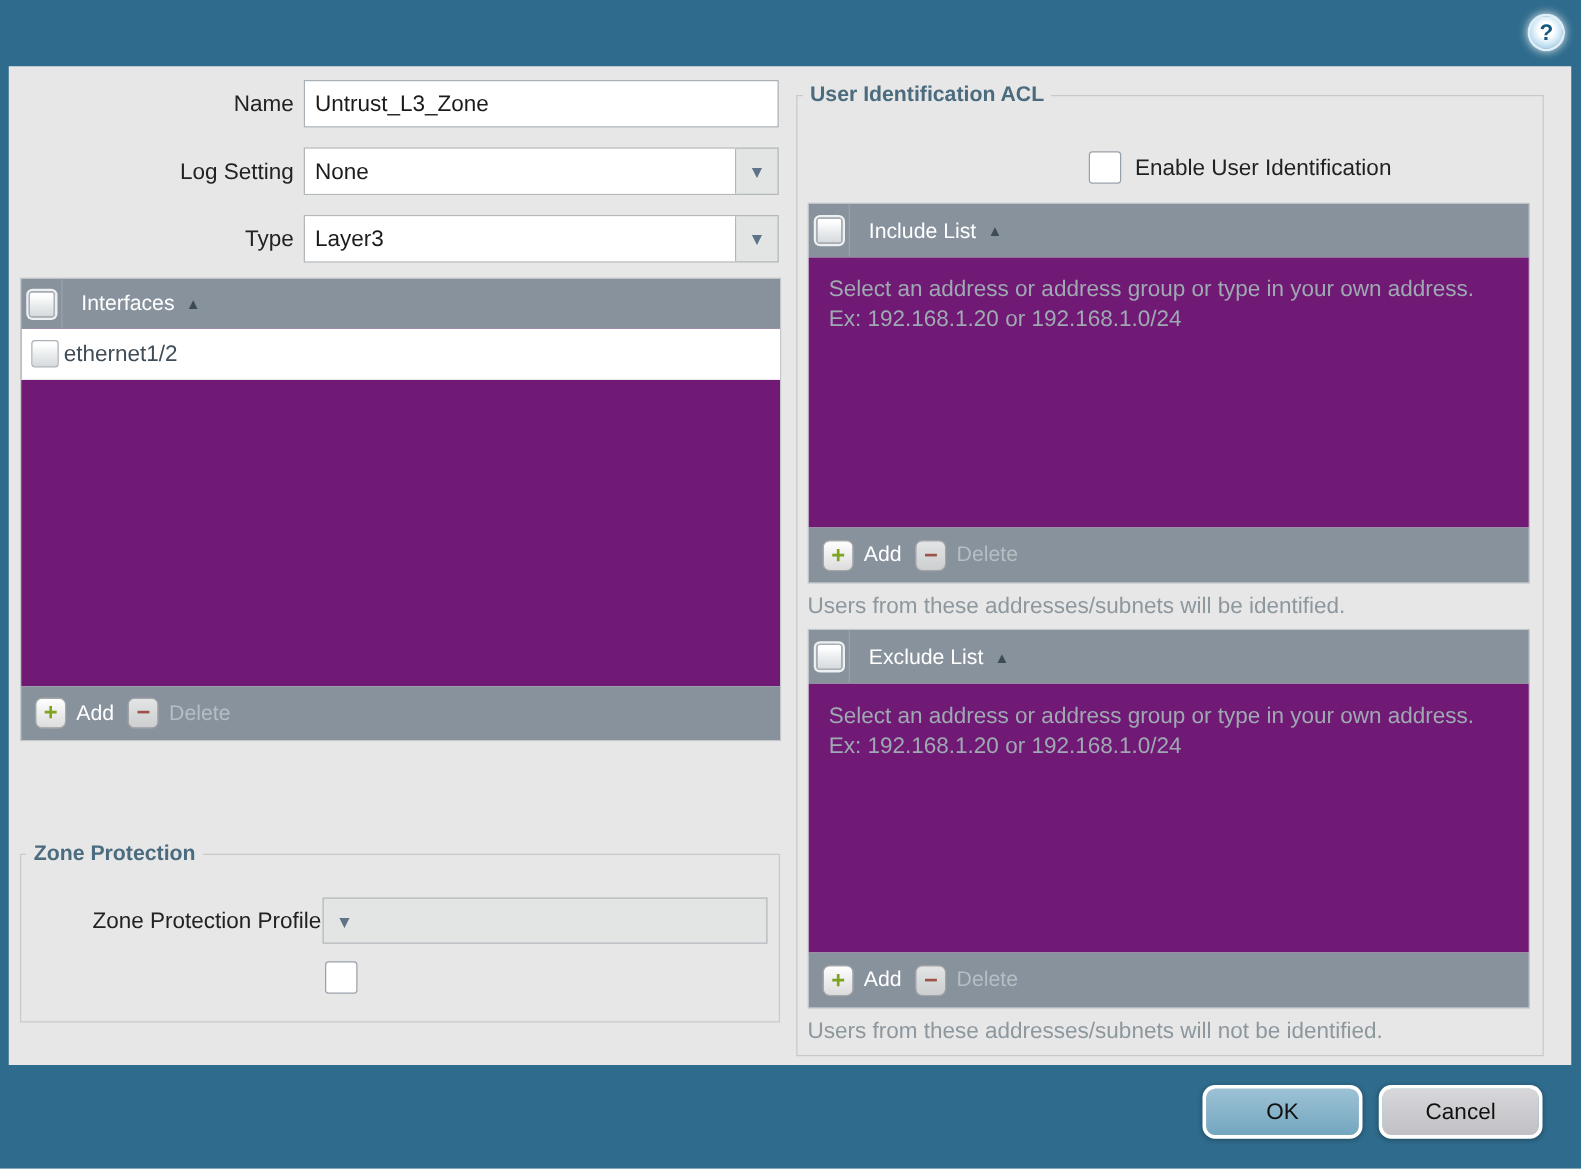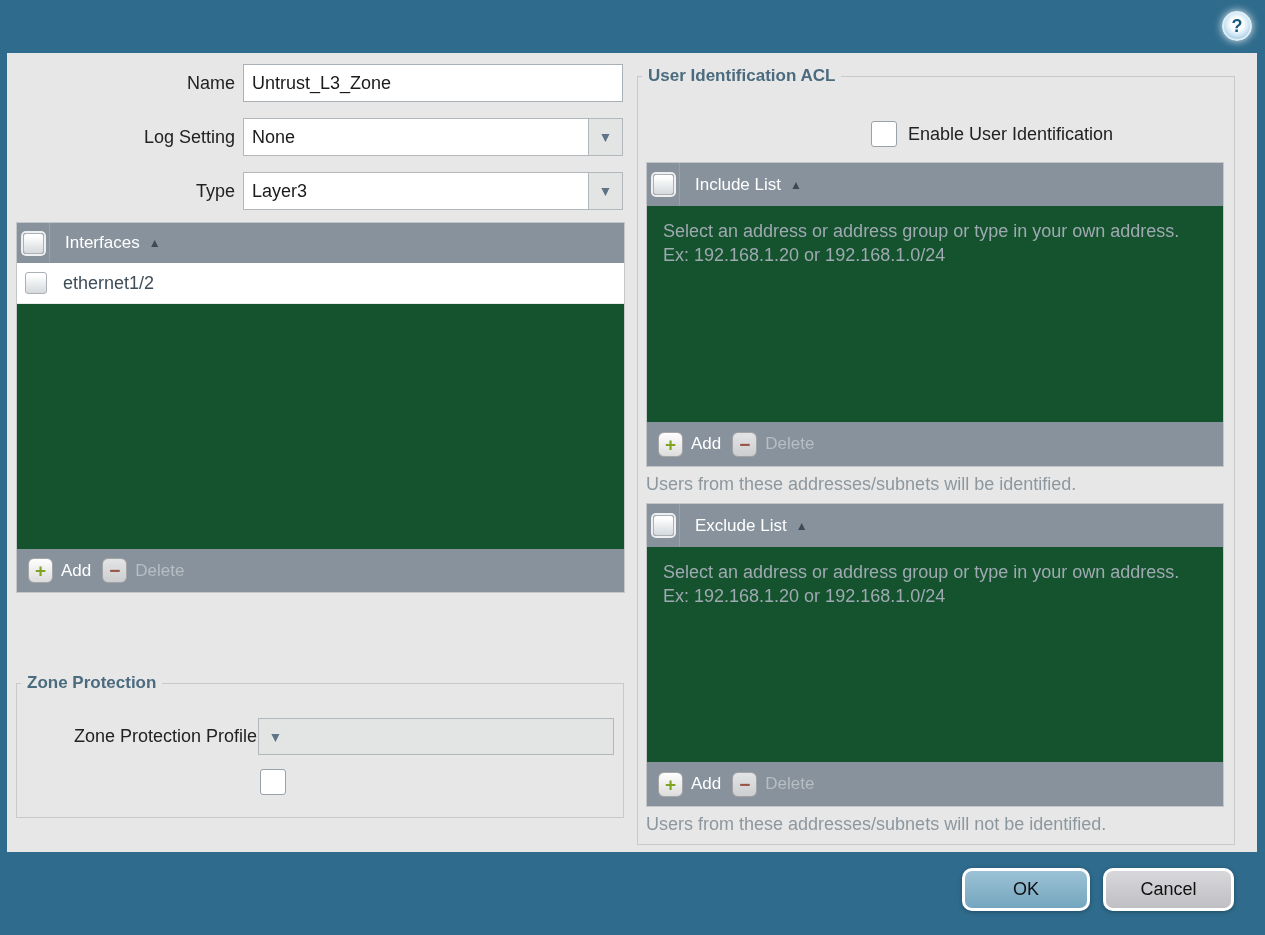--- a/index.html
+++ b/index.html
@@ -29,23 +29,23 @@
                line-height:36px; padding:0 8px; overflow:hidden; white-space:nowrap;}
   .combo-btn{width:33px; display:flex; align-items:center; justify-content:center; cursor:pointer;}
   .tri{color:#5f7587; font-size:14px; text-shadow:0 1px 0 rgba(255,255,255,.7);}
 
   .ptable{position:absolute; border:1px solid #c3c7ca; background:#fafbfb; display:flex; flex-direction:column;}
   .thead{background:var(--table-header); display:flex; align-items:center; flex:0 0 auto;}
   .col-cb{width:33px; align-self:stretch; display:flex; align-items:center; justify-content:center;
           border-right:1px solid #99a2ab;}
   .thead-label{color:#fff; font-size:17px; margin-left:15px;}
   .sort{font-size:12px; color:#3e4a55; margin-left:9px;}
-  .tbody{flex:1 1 auto; overflow:hidden; background:#14532d;}
+  .tbody{flex:1 1 auto; overflow:hidden; background:#701a75;}
   .trow{height:41px; background:#fff; border-bottom:1px solid #e9ebec; display:flex; align-items:center;}
-  .trow-label{font-size:18px; color:#3f4d58; margin-left:16px;}
+  .trow-label{font-size:18px; color:#3f4d58; margin-left:4px;}
   .placeholder{font-size:18px; color:#9fa9b2; line-height:1.35; padding:13px 16px;}
   .tfoot{background:var(--table-header); display:flex; align-items:center; flex:0 0 auto;}
   .tool{display:inline-flex; align-items:center; gap:8px; margin-left:11px; cursor:pointer;}
   .chip{width:25px; height:25px; border-radius:6px; border:1px solid #a6a6a6;
         background:linear-gradient(180deg,#ffffff,#dcdcdc); display:inline-flex; align-items:center;
         justify-content:center; font-weight:bold; font-size:19px; line-height:1;}
   .chip.plus{color:var(--add-green);}
   .chip.minus{color:var(--delete-red); background:linear-gradient(180deg,#f3f3f3,#d9d9d9);}
   .tool-label{font-size:17px; color:#fff;}
   .tool.disabled .tool-label{color:#b6bdc3;}

